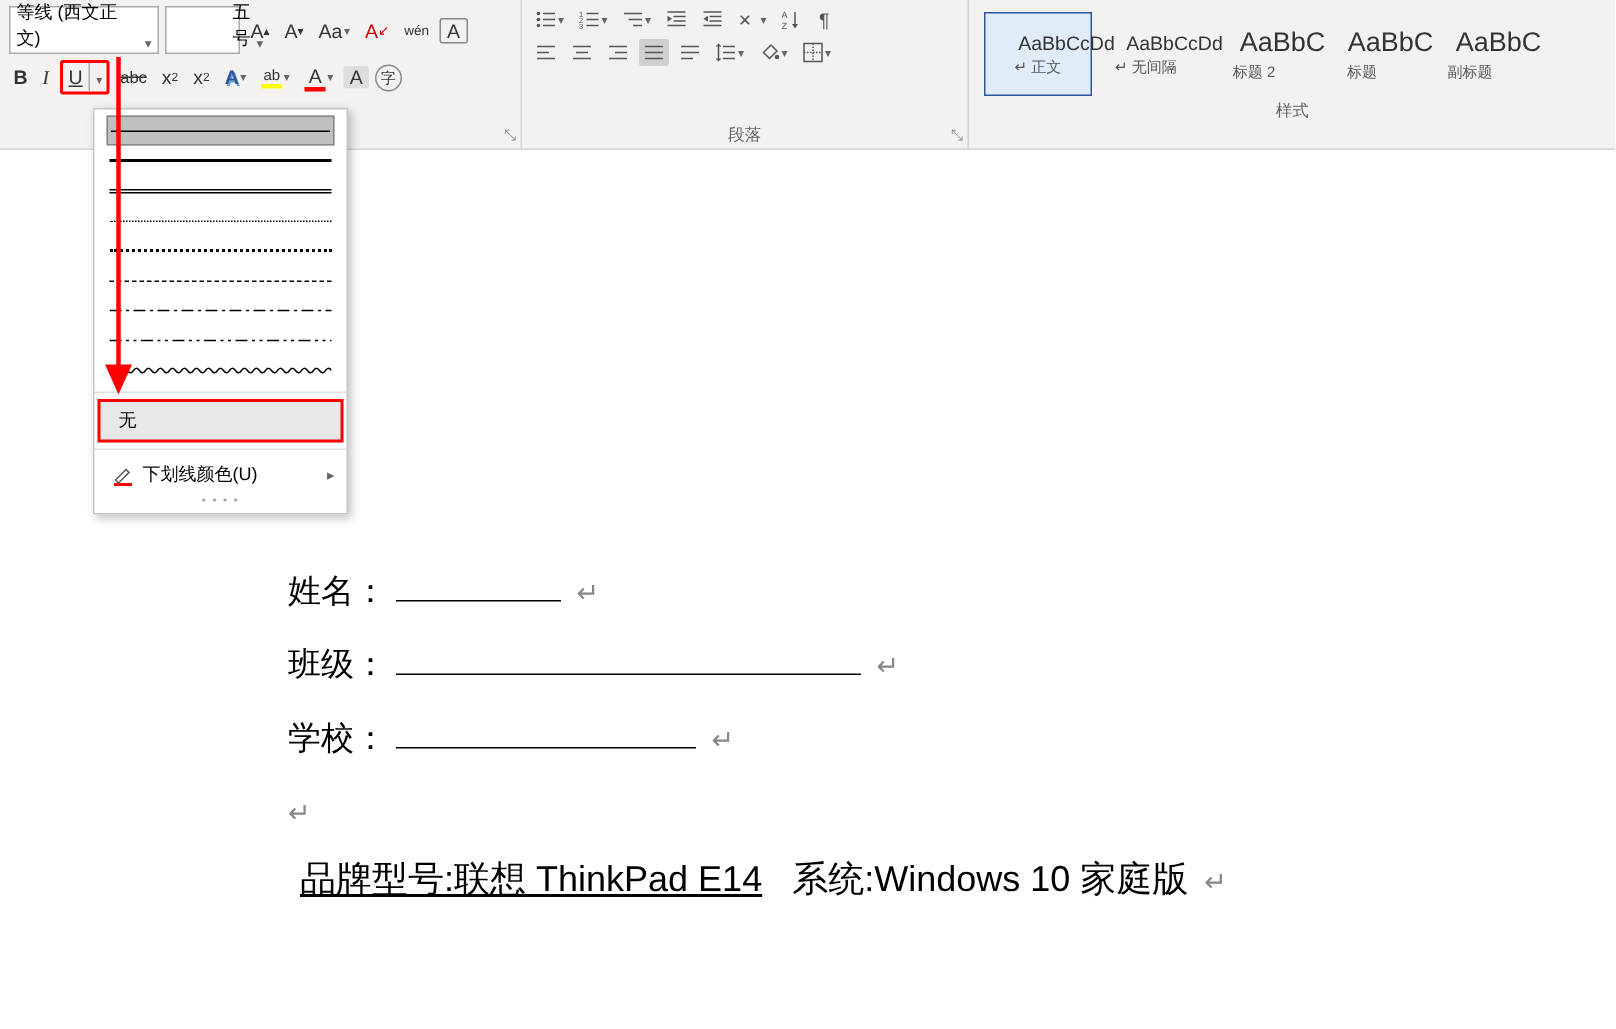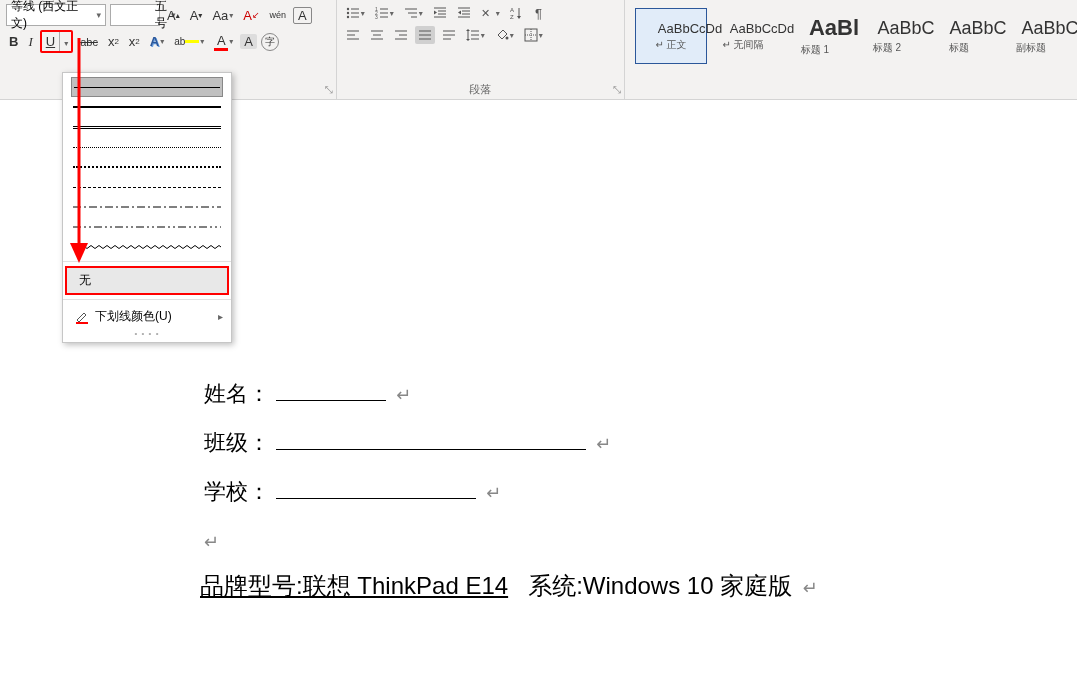--- a/index.html
+++ b/index.html
@@ -9,21 +9,21 @@
 .group { border-right: 1px solid #d4d4d4; padding: 4px 6px 2px 6px; position: relative; display: flex; flex-direction: column; }
 .group-content { flex: 1; display: flex; flex-direction: column; gap: 4px; }
 .group-label { text-align: center; font-size: 11px; color: #666; padding-top: 2px; }
 .group-launcher { position: absolute; right: 3px; bottom: 3px; font-size: 10px; color: #888; cursor: pointer; }
 
 .row { display: flex; align-items: center; gap: 4px; }
 .btn { display: inline-flex; align-items: center; justify-content: center; cursor: pointer; padding: 2px 3px; border-radius: 2px; font-size: 13px; color: #333; }
 .btn svg { display: block; }
 .dropdown-arrow { font-size: 8px; color: #666; margin-left: 1px; }
 
-.font-select { border: 1px solid #ababab; background: #fff; font-size: 12px; padding: 1px 4px; height: 22px; display: flex; align-items: center; }
+.font-select { border: 1px solid #ababab; background: #fff; font-size: 12px; padding: 1px 4px; height: 32px; display: flex; align-items: flex-end; }
 .font-name { width: 100px; }
 .font-size-box { width: 42px; padding-left: 44px; }
 
 .combo-arrow { font-size: 9px; color: #666; margin-left: 4px; }
 
 .highlighted-red { border: 2px solid #ff0000; }
 
 
 .styles-gallery { display: flex; gap: 0; padding: 4px 4px 0 4px; }
 .style-item { width: 72px; height: 56px; border: 1px solid transparent; display: flex; flex-direction: column; align-items: center; justify-content: center; cursor: pointer; }
@@ -41,21 +41,21 @@
 .menu-sep { height: 1px; background: #e1e1e1; margin: 4px 0; }
 .menu-item { padding: 4px 12px; font-size: 12px; display: flex; align-items: center; gap: 6px; cursor: pointer; position: relative; }
 .menu-item.none-item { border: 2px solid #ff0000; margin: 0 2px; background: #e8e8e8; }
 .menu-arrow-right { position: absolute; right: 8px; font-size: 10px; color: #666; }
 .menu-handle { text-align: center; font-size: 8px; color: #aaa; cursor: move; letter-spacing: 1px; }
 
 
 .anno-arrow { position: absolute; left: 67px; top: 38px; z-index: 200; pointer-events: none; }
 
 
-.doc-area { position: absolute; left: 204px; top: 370px; font-size: 22px; line-height: 48px; color: #000; font-family: SimSun, serif; }
+.doc-area { position: absolute; left: 192px; top: 370px; font-size: 22px; line-height: 48px; color: #000; font-family: SimSun, serif; }
 .doc-line { white-space: nowrap; }
 .underline-field { display: inline-block; border-bottom: 1.5px solid #000; height: 22px; }
 .para-mark { color: #888; font-size: 18px; margin-left: 4px; }
 
 .doc-info { position: absolute; left: 200px; top: 570px; font-size: 24px; font-family: SimSun, Arial; }
 .doc-info .ul { text-decoration: underline; }
 
 .icon-color-bar { width: 14px; height: 3px; display: block; }
 </style>
 </head>
@@ -105,21 +105,21 @@
           </span>
         <span class="btn">
             <span>x</span>
             <sup style="font-size:8px">2</sup>
           </span>
         <span class="btn">
             <span style="color:#2b579a;font-weight:bold;text-shadow:1px 1px 0 #6aa0e0">A</span>
             <span class="dropdown-arrow">▾</span>
           </span>
         <span class="btn">
-          <span style="display:inline-flex;align-items:center">
+          <span style="display:inline-flex;flex-direction:column;align-items:center">
             <span style="font-size:10px">ab</span>
             <span class="icon-color-bar" style="background:#ffff00"></span>
           </span>
           <span class="dropdown-arrow">▾</span>
         </span>
         <span class="btn">
           <span style="display:inline-flex;flex-direction:column;align-items:center">
             <span>A</span>
             <span class="icon-color-bar" style="background:#ff0000"></span>
           </span>
@@ -279,36 +279,33 @@
     <div class="styles-gallery">
       <div class="style-item selected">
         <span class="style-preview">AaBbCcDd</span>
         <span class="style-name">↵ 正文</span>
       </div>
       <div class="style-item">
         <span class="style-preview">AaBbCcDd</span>
         <span class="style-name">↵ 无间隔</span>
       </div>
       <div class="style-item">
-        <span class="style-preview big">AaBl</span>
-        <span class="style-name">标题 1</span>
-      </div>
-      <div class="style-item">
         <span class="style-preview med">AaBbC</span>
         <span class="style-name">标题 2</span>
       </div>
       <div class="style-item">
         <span class="style-preview med">AaBbC</span>
         <span class="style-name">标题</span>
       </div>
       <div class="style-item">
         <span class="style-preview med">AaBbC</span>
         <span class="style-name">副标题</span>
       </div>
     </div>
+    <div class="group-label">样式</div>
   </div>
 </div>
 
 <div class="underline-menu">
   <div class="ul-sample sel">
       <div class="ul-line" style="border-bottom:1px solid #000"></div>
     </div>
   <div class="ul-sample">
       <div class="ul-line" style="border-bottom:2.5px solid #000"></div>
     </div>

